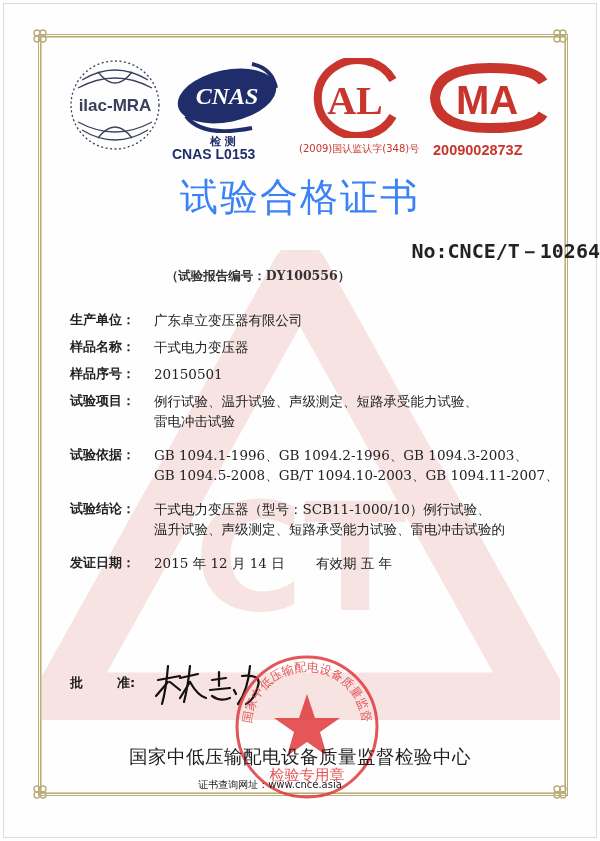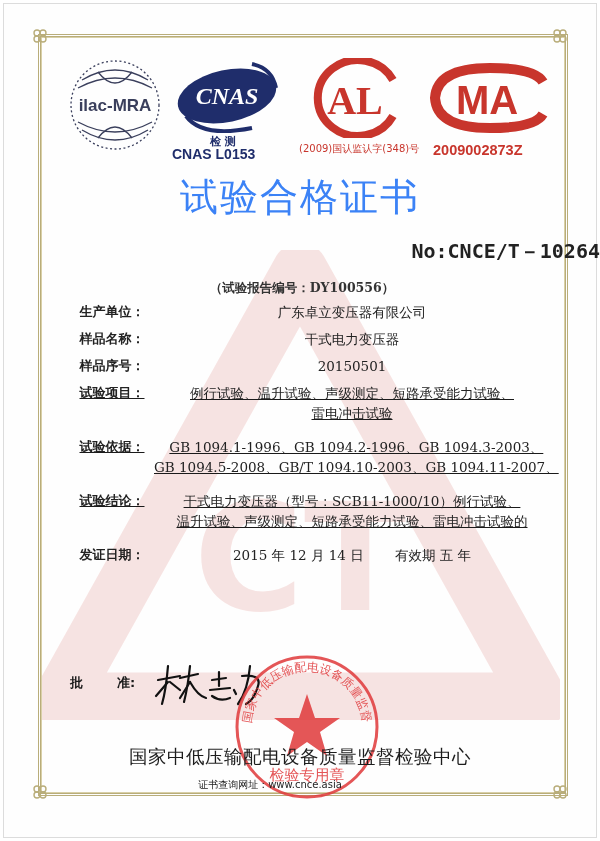--- a/index.html
+++ b/index.html
@@ -33,30 +33,30 @@
 
   .title {
     position:absolute; left:0; width:600px; top:172px; text-align:center;
     font-family:"DejaVu Sans", sans-serif; font-size:38px; letter-spacing:2px; color:#3b82f6;
   }
   .certno {
     position:absolute; left:0; width:600px; top:238px; text-align:right;
     font-family:"DejaVu Sans Mono", monospace; font-size:20px; font-weight:bold; color:#222;
   }
   .reportno {
-    position:absolute; left:0; width:516px; top:280px; text-align:center;
-    font-size:12.5px; font-weight:bold; color:#333;margin-left:44px;
-  }
-
-  .fields { position:absolute; left:70px; top:302px; width:480px;text-align:center; }
+    position:absolute; left:0; width:516px; top:268px; text-align:center;
+    font-size:12.5px; font-weight:bold; color:#333;
+  }
+
+  .fields { position:absolute; left:70px; top:310px; width:480px; }
   .field { display:flex; font-size:13.5px; line-height:20px; margin-bottom:7px; }
   .field .lbl { width:84px; flex:0 0 84px; font-weight:bold; color:#222; font-family:"DejaVu Sans", sans-serif; font-size:13px;}
   .field .val { flex:1; color:#222; }
   .field .val div { white-space:nowrap; }
-  .gap { margin-bottom:14px;text-decoration:underline; }
+  .gap { margin-bottom:14px; }
 
   .approve { position:absolute; left:70px; top:674px; font-size:13px; font-weight:bold; font-family:"DejaVu Sans", sans-serif; }
   .approve span.sp { display:inline-block; width:34px; }
   .signature { position:absolute; left:150px; top:660px; width:120px; height:48px; }
 
   .stamp { position:absolute; left:232px; top:652px; width:150px; height:150px; opacity:0.85; }
 
   .issuer {
     position:absolute; left:0; width:600px; top:744px; text-align:center;
     font-family:"DejaVu Sans", sans-serif; font-size:18.5px; color:#1d1d1d; letter-spacing:0.5px;

